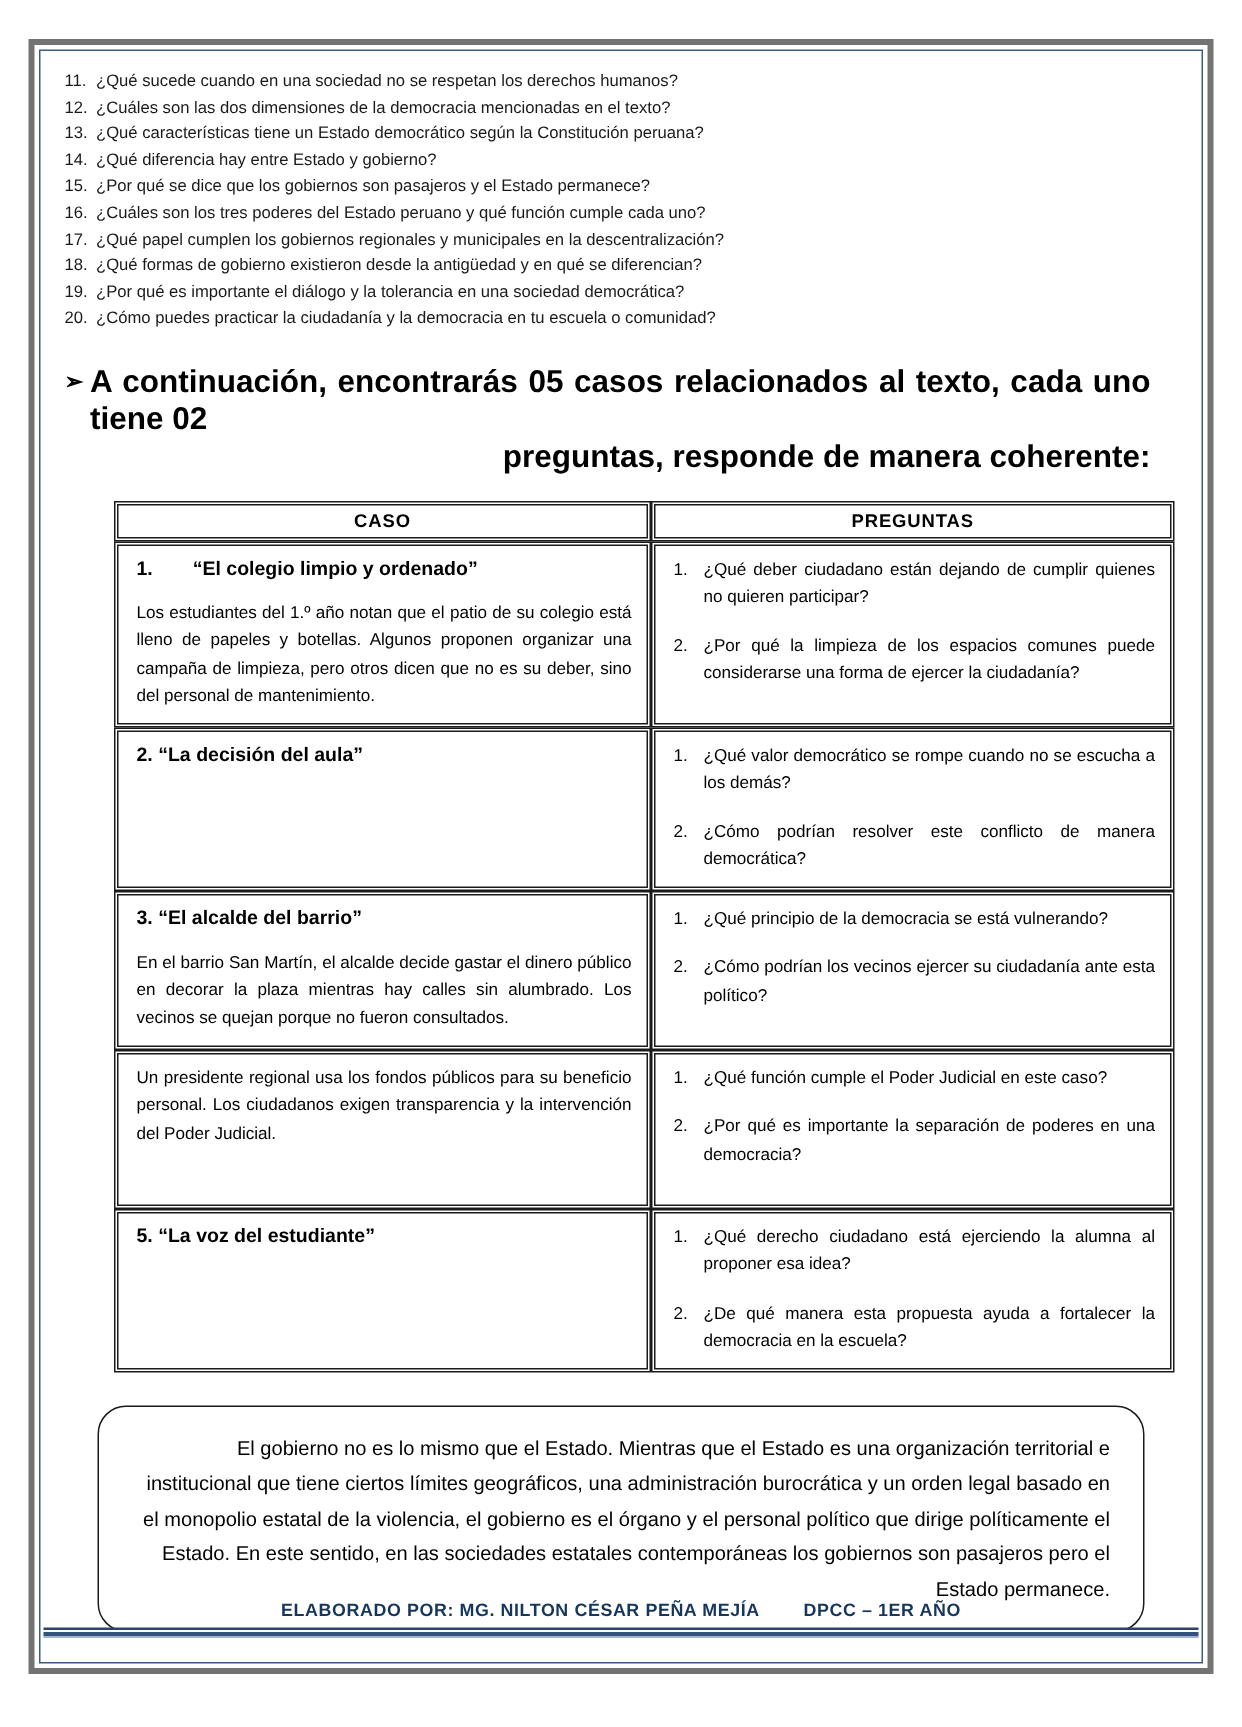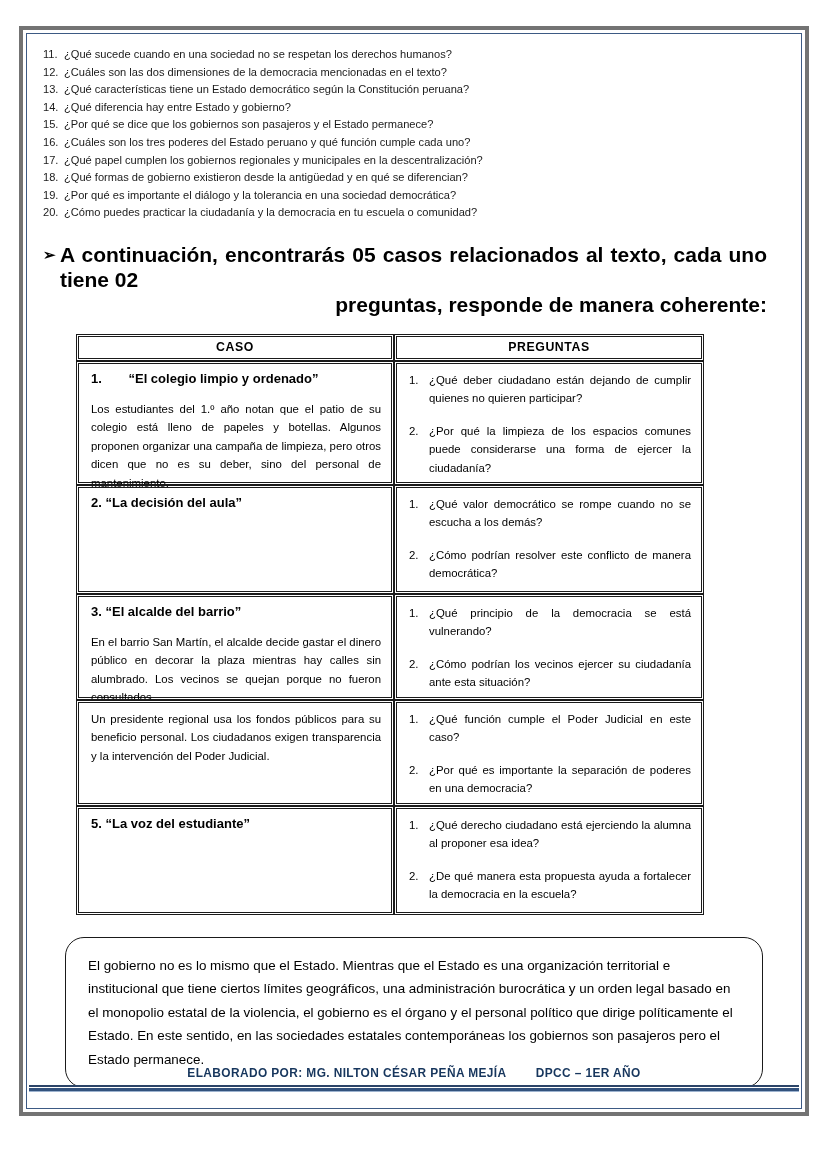--- a/index.html
+++ b/index.html
@@ -72,21 +72,21 @@
     font-weight: bold;
     line-height: 25px;
     text-align: justify;
     text-justify: inter-word;
   }
   .instruction-text .lastline { text-align: right; }
 
   
   .table-wrap {
     margin: 17px 0 0 33px;
-    width: 628px;
+    width: 707px;
     display: flex;
     gap: 0;
   }
   .col { display: flex; flex-direction: column; }
   .col-caso { width: 358px; }
   .col-preg { width: 349px; }
 
   .cellbox {
     border: 1px solid #1a1a1a;
     outline: 1px solid #1a1a1a;
@@ -128,21 +128,21 @@
   .q-item .qn { flex: 0 0 20px; }
   .q-item .qt { flex: 1; text-align: justify; text-justify: inter-word; }
   .preg-inner { display: flex; flex-direction: column; justify-content: center; }
 
   
   .callout {
     margin: 22px 22px 0 22px;
     border: 1.4px solid #1a1a1a;
     border-radius: 19px;
     padding: 16px 22px 16px 22px;
-    text-align: left;
+    text-align: right;
     font-size: 13.4px;
     line-height: 23.5px;
   }
 
   
   .footer {
     position: absolute;
     left: 0;
     right: 0;
     bottom: 14px;
@@ -273,21 +273,21 @@
               </div>
             </div>
             <div class="cellbox body-cell" style="height: 102px;">
               <div class="preg-inner">
                 <div class="q-item">
                   <span class="qn">1.</span>
                   <span class="qt">¿Qué principio de la democracia se está vulnerando?</span>
                 </div>
                 <div class="q-item">
                   <span class="qn">2.</span>
-                  <span class="qt">¿Cómo podrían los vecinos ejercer su ciudadanía ante esta situación?</span>
+                  <span class="qt">¿Cómo podrían los vecinos ejercer su ciudadanía ante esta político?</span>
                 </div>
               </div>
             </div>
             <div class="cellbox body-cell" style="height: 102px;">
               <div class="preg-inner">
                 <div class="q-item">
                   <span class="qn">1.</span>
                   <span class="qt">¿Qué función cumple el Poder Judicial en este caso?</span>
                 </div>
                 <div class="q-item">

